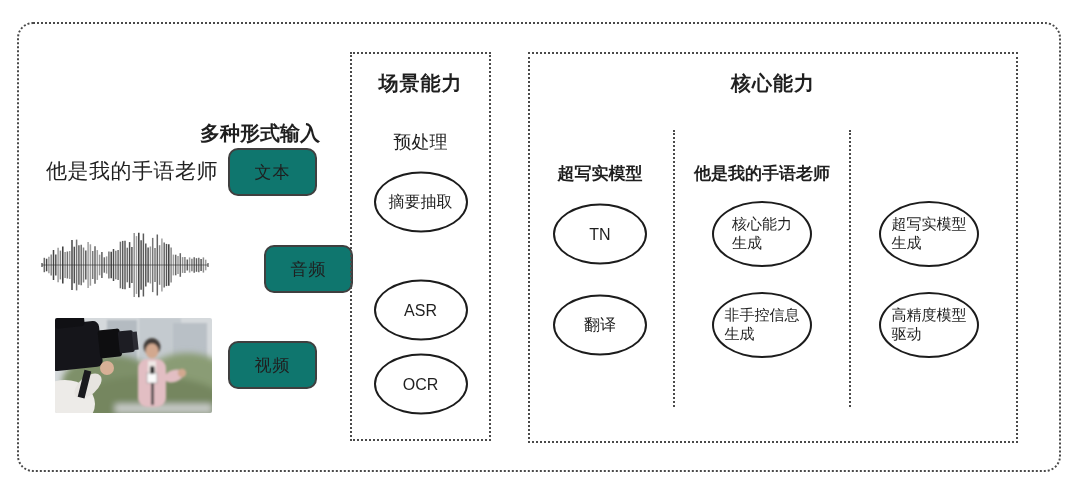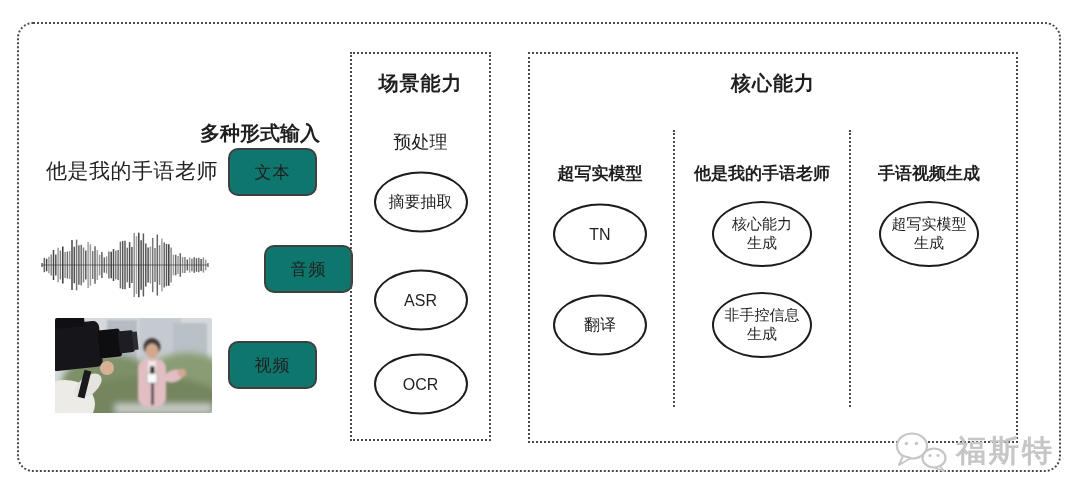--- a/index.html
+++ b/index.html
@@ -37,28 +37,28 @@
   .cap-title{
     position:absolute;top:16px;left:0;width:100%;text-align:center;
     font-size:20px;font-weight:bold;letter-spacing:1px;
   }
   .scene-subtitle{
     position:absolute;top:76px;left:0;width:100%;text-align:center;font-size:18px;
   }
   .node{
     position:absolute;transform:translate(-50%,-50%);
     border:2.5px solid #1c1c1c;border-radius:50%;background:#fff;
-    display:flex;align-items:center;justify-content:center;text-align:center;
+    display:flex;align-items:center;justify-content:center;
     white-space:pre-line;
   }
   .node.single{width:90px;height:57px;font-size:16px;}
   .node.double{width:96px;height:62px;font-size:15px;line-height:1.25;}
   .scene-node{left:50%;}
   .sn-0{top:148px;}
-  .sn-1{top:246px;}
+  .sn-1{top:256px;}
   .sn-2{top:330px;}
   .col-label{
     position:absolute;top:108px;transform:translateX(-50%);
     font-size:17px;font-weight:600;white-space:nowrap;
   }
   .col-1{left:70px;}  .col-2{left:232px;}  .col-3{left:399px;}
   .row-a{top:180px;}  .row-b{top:271px;}
   .core-divider{position:absolute;top:76px;height:277px;width:0;border-left:2px dotted #4a4a4a;}
   .div-1{left:143px;} .div-2{left:319px;}
   
@@ -231,31 +231,19 @@
     <div class="col-label col-1">超写实模型</div>
     <div class="node single col-1 row-a">TN</div>
     <div class="node single col-1 row-b">翻译</div>
 
     <div class="col-label col-2">他是我的手语老师</div>
     <div class="node double col-2 row-a">核心能力
 生成</div>
     <div class="node double col-2 row-b">非手控信息
 生成</div>
 
-    <div class="col-label col-3">手语视频生成</div>
     <div class="node double col-3 row-a">超写实模型
 生成</div>
-  </div>
-
-  <div class="watermark">
-    <svg width="58" height="42" viewBox="0 0 58 42" xmlns="http://www.w3.org/2000/svg">
-      <ellipse cx="20" cy="16" rx="15" ry="12.5" fill="#ffffff" stroke="#c6c6c6" stroke-width="2.2"></ellipse>
-      <path d="M11 26 L7 35 L19 28 Z" fill="#ffffff" stroke="#c6c6c6" stroke-width="2" stroke-linejoin="round"></path>
-      <circle cx="14.5" cy="13.5" r="1.8" fill="#c6c6c6"></circle>
-      <circle cx="24.5" cy="13.5" r="1.8" fill="#c6c6c6"></circle>
-      <ellipse cx="42" cy="28" rx="11.5" ry="9.5" fill="#ffffff" stroke="#c6c6c6" stroke-width="2.2"></ellipse>
-      <path d="M48 36 L52 41 L43 38 Z" fill="#ffffff" stroke="#c6c6c6" stroke-width="1.8" stroke-linejoin="round"></path>
-      <circle cx="38" cy="25.5" r="1.6" fill="#c6c6c6"></circle>
-      <circle cx="46" cy="25.5" r="1.6" fill="#c6c6c6"></circle>
-    </svg>
-    <span class="watermark-text">福斯特</span>
-  </div>
+    <div class="node double col-3 row-b">高精度模型
+驱动</div>
+  </div>
+
 </div>
 
 </body></html>

